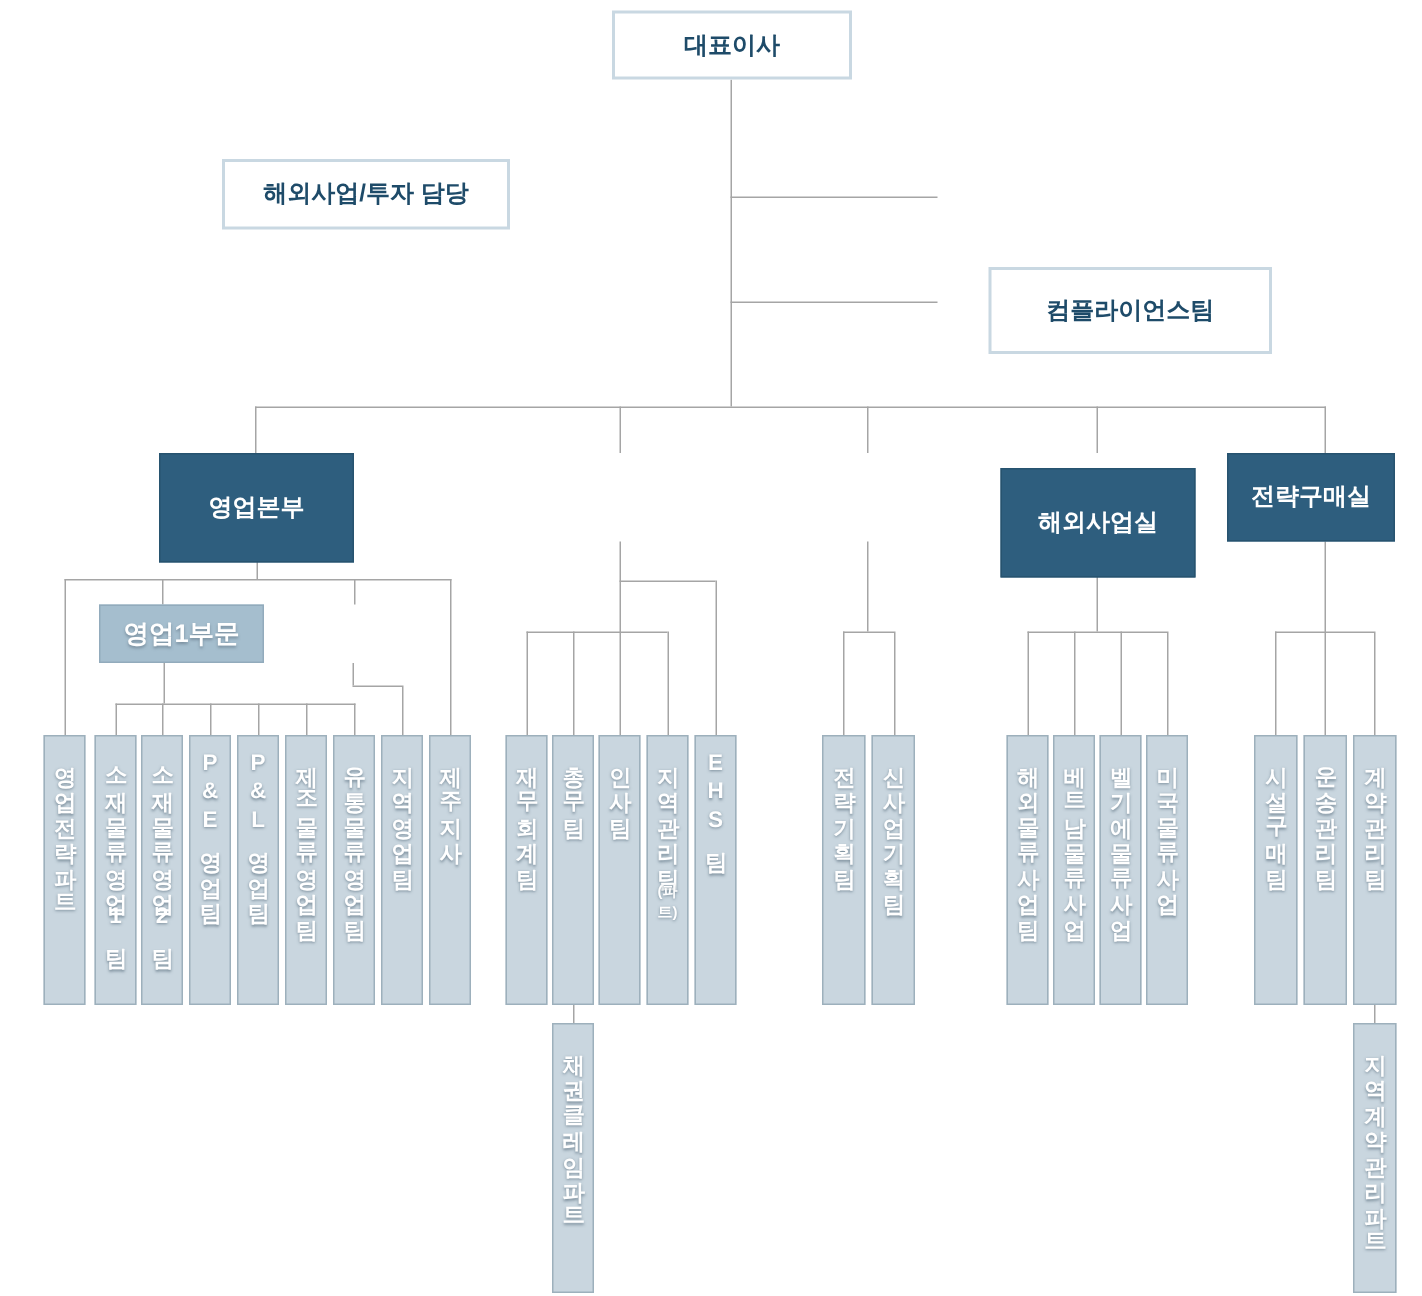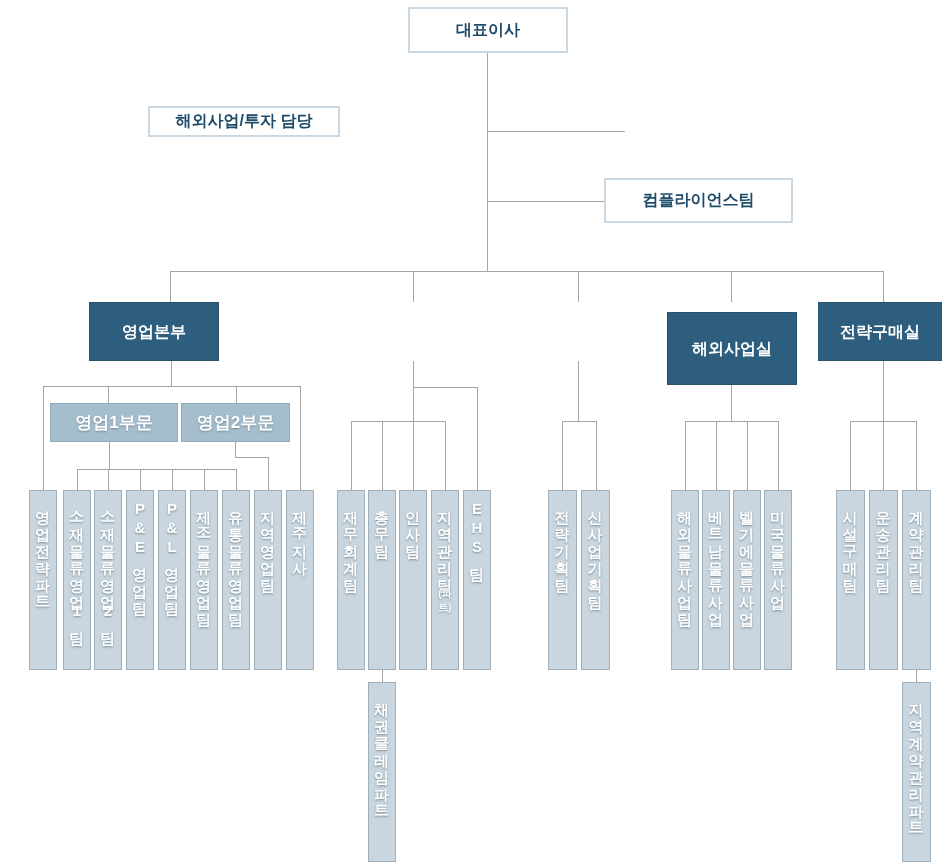--- a/index.html
+++ b/index.html
@@ -90,48 +90,45 @@
   <i class="ln" style="left:883px;top:361px;width:1px;height:129px"></i>
   <i class="ln" style="left:850px;top:421px;width:66px;height:1px"></i>
   <i class="ln" style="left:850px;top:421px;width:1px;height:69px"></i>
   <i class="ln" style="left:916px;top:421px;width:1px;height:69px"></i>
   <i class="ln" style="left:916px;top:670px;width:1px;height:12px"></i>
 
   <div class="box topbox" style="left:408px;top:7px;width:160px;height:46px">
     <span>대표이사</span>
   </div>
 
-  <div class="box topbox" style="left:148px;top:106px;width:192px;height:31px">
+  <div class="box topbox" style="left:148px;top:106px;width:192px;height:47px">
     <span>해외사업/투자 담당</span>
   </div>
 
 
-  <div class="box topbox" style="left:604px;top:178px;width:189px;height:45px">
+  <div class="box topbox" style="left:659px;top:178px;width:189px;height:58px">
     <span>컴플라이언스팀</span>
   </div>
 
-  <div class="box darkbox" style="left:89px;top:302px;width:130px;height:59px">
+  <div class="box darkbox" style="left:106px;top:302px;width:130px;height:73px">
     <span>영업본부</span>
   </div>
 
 
 
   <div class="box darkbox" style="left:667px;top:312px;width:130px;height:73px">
     <span>해외사업실</span>
   </div>
 
-  <div class="box darkbox" style="left:818px;top:302px;width:124px;height:59px">
+  <div class="box darkbox" style="left:818px;top:302px;width:112px;height:59px">
     <span>전략구매실</span>
   </div>
 
-  <div class="box medbox" style="left:50px;top:403px;width:128px;height:39px">
+  <div class="box medbox" style="left:66px;top:403px;width:110px;height:39px">
     <span>영업1부문</span>
-  </div>
-  <div class="box medbox" style="left:181px;top:403px;width:109px;height:39px">
-    <span>영업2부문</span>
   </div>
 
   <div class="box lightbox" style="left:29px;top:490px;width:28px;height:180px">
     <span class="vtext">영업전략파트</span>
   </div>
   <div class="box lightbox" style="left:63px;top:490px;width:28px;height:180px">
     <span class="vtext">소재물류영업1팀</span>
   </div>
   <div class="box lightbox" style="left:94px;top:490px;width:28px;height:180px">
     <span class="vtext">소재물류영업2팀</span>

